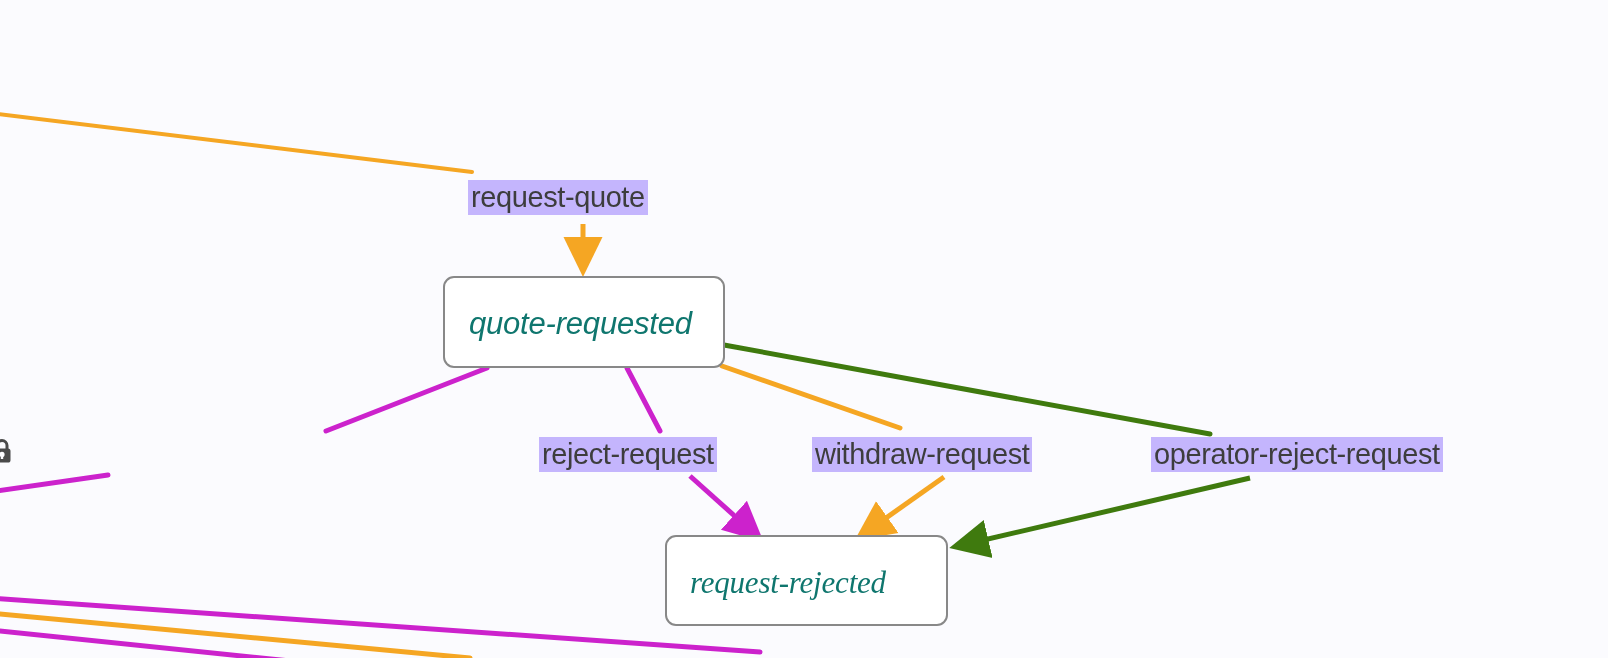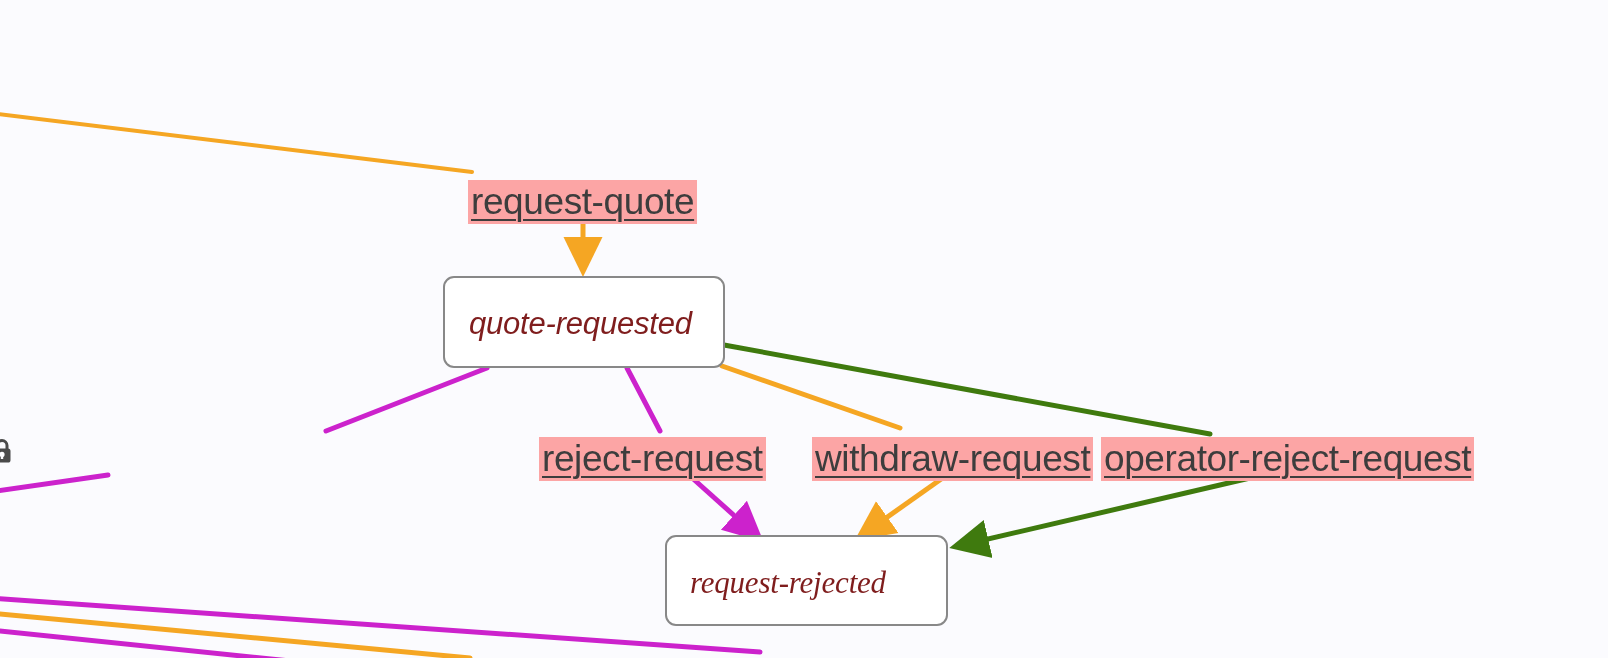--- a/index.html
+++ b/index.html
@@ -28,34 +28,33 @@
     border: 2px solid #888888;
     border-radius: 11px;
     background: #ffffff;
     z-index: 3;
   }
   .state-label {
     position: absolute;
     white-space: nowrap;
     font-style: italic;
     font-size: 31px;
-    color: #7f1d1d;
+    color: #0f766e;
     letter-spacing: -0.2px;
     z-index: 4;
   }
   .edge-label {
     position: absolute;
     white-space: nowrap;
-    font-size: 37px;
+    font-size: 29px;
     color: #3d3d3d;
     letter-spacing: -0.4px;
-    text-decoration: underline;
     text-underline-offset: 5px;
     text-decoration-thickness: 2px;
-    background: #fca5a5;
+    background: #c4b5fd;
     padding: 1px 3px;
     z-index: 5;
   }
   .edge-label-group {
     position: absolute;
     display: flex;
     align-items: center;
     gap: 9px;
     z-index: 5;
   }
@@ -125,15 +124,15 @@
       <circle cx="11" cy="16.4" r="2.6" fill="#fbfbfe"></circle>
       <rect x="9.8" y="16.4" width="2.4" height="4.6" fill="#fbfbfe"></rect>
     </svg>
   </span>
 
 
   <div class="edge-label" style="left:812px; top:437px;">withdraw-request</div>
 
   <div class="edge-label" style="left:539px; top:437px;">reject-request</div>
 
-  <div class="edge-label" style="left:1101px; top:437px;text-align:right;">operator-reject-request</div>
+  <div class="edge-label" style="left:1151px; top:437px;text-align:right;">operator-reject-request</div>
 
 </div>
 
 </body></html>

